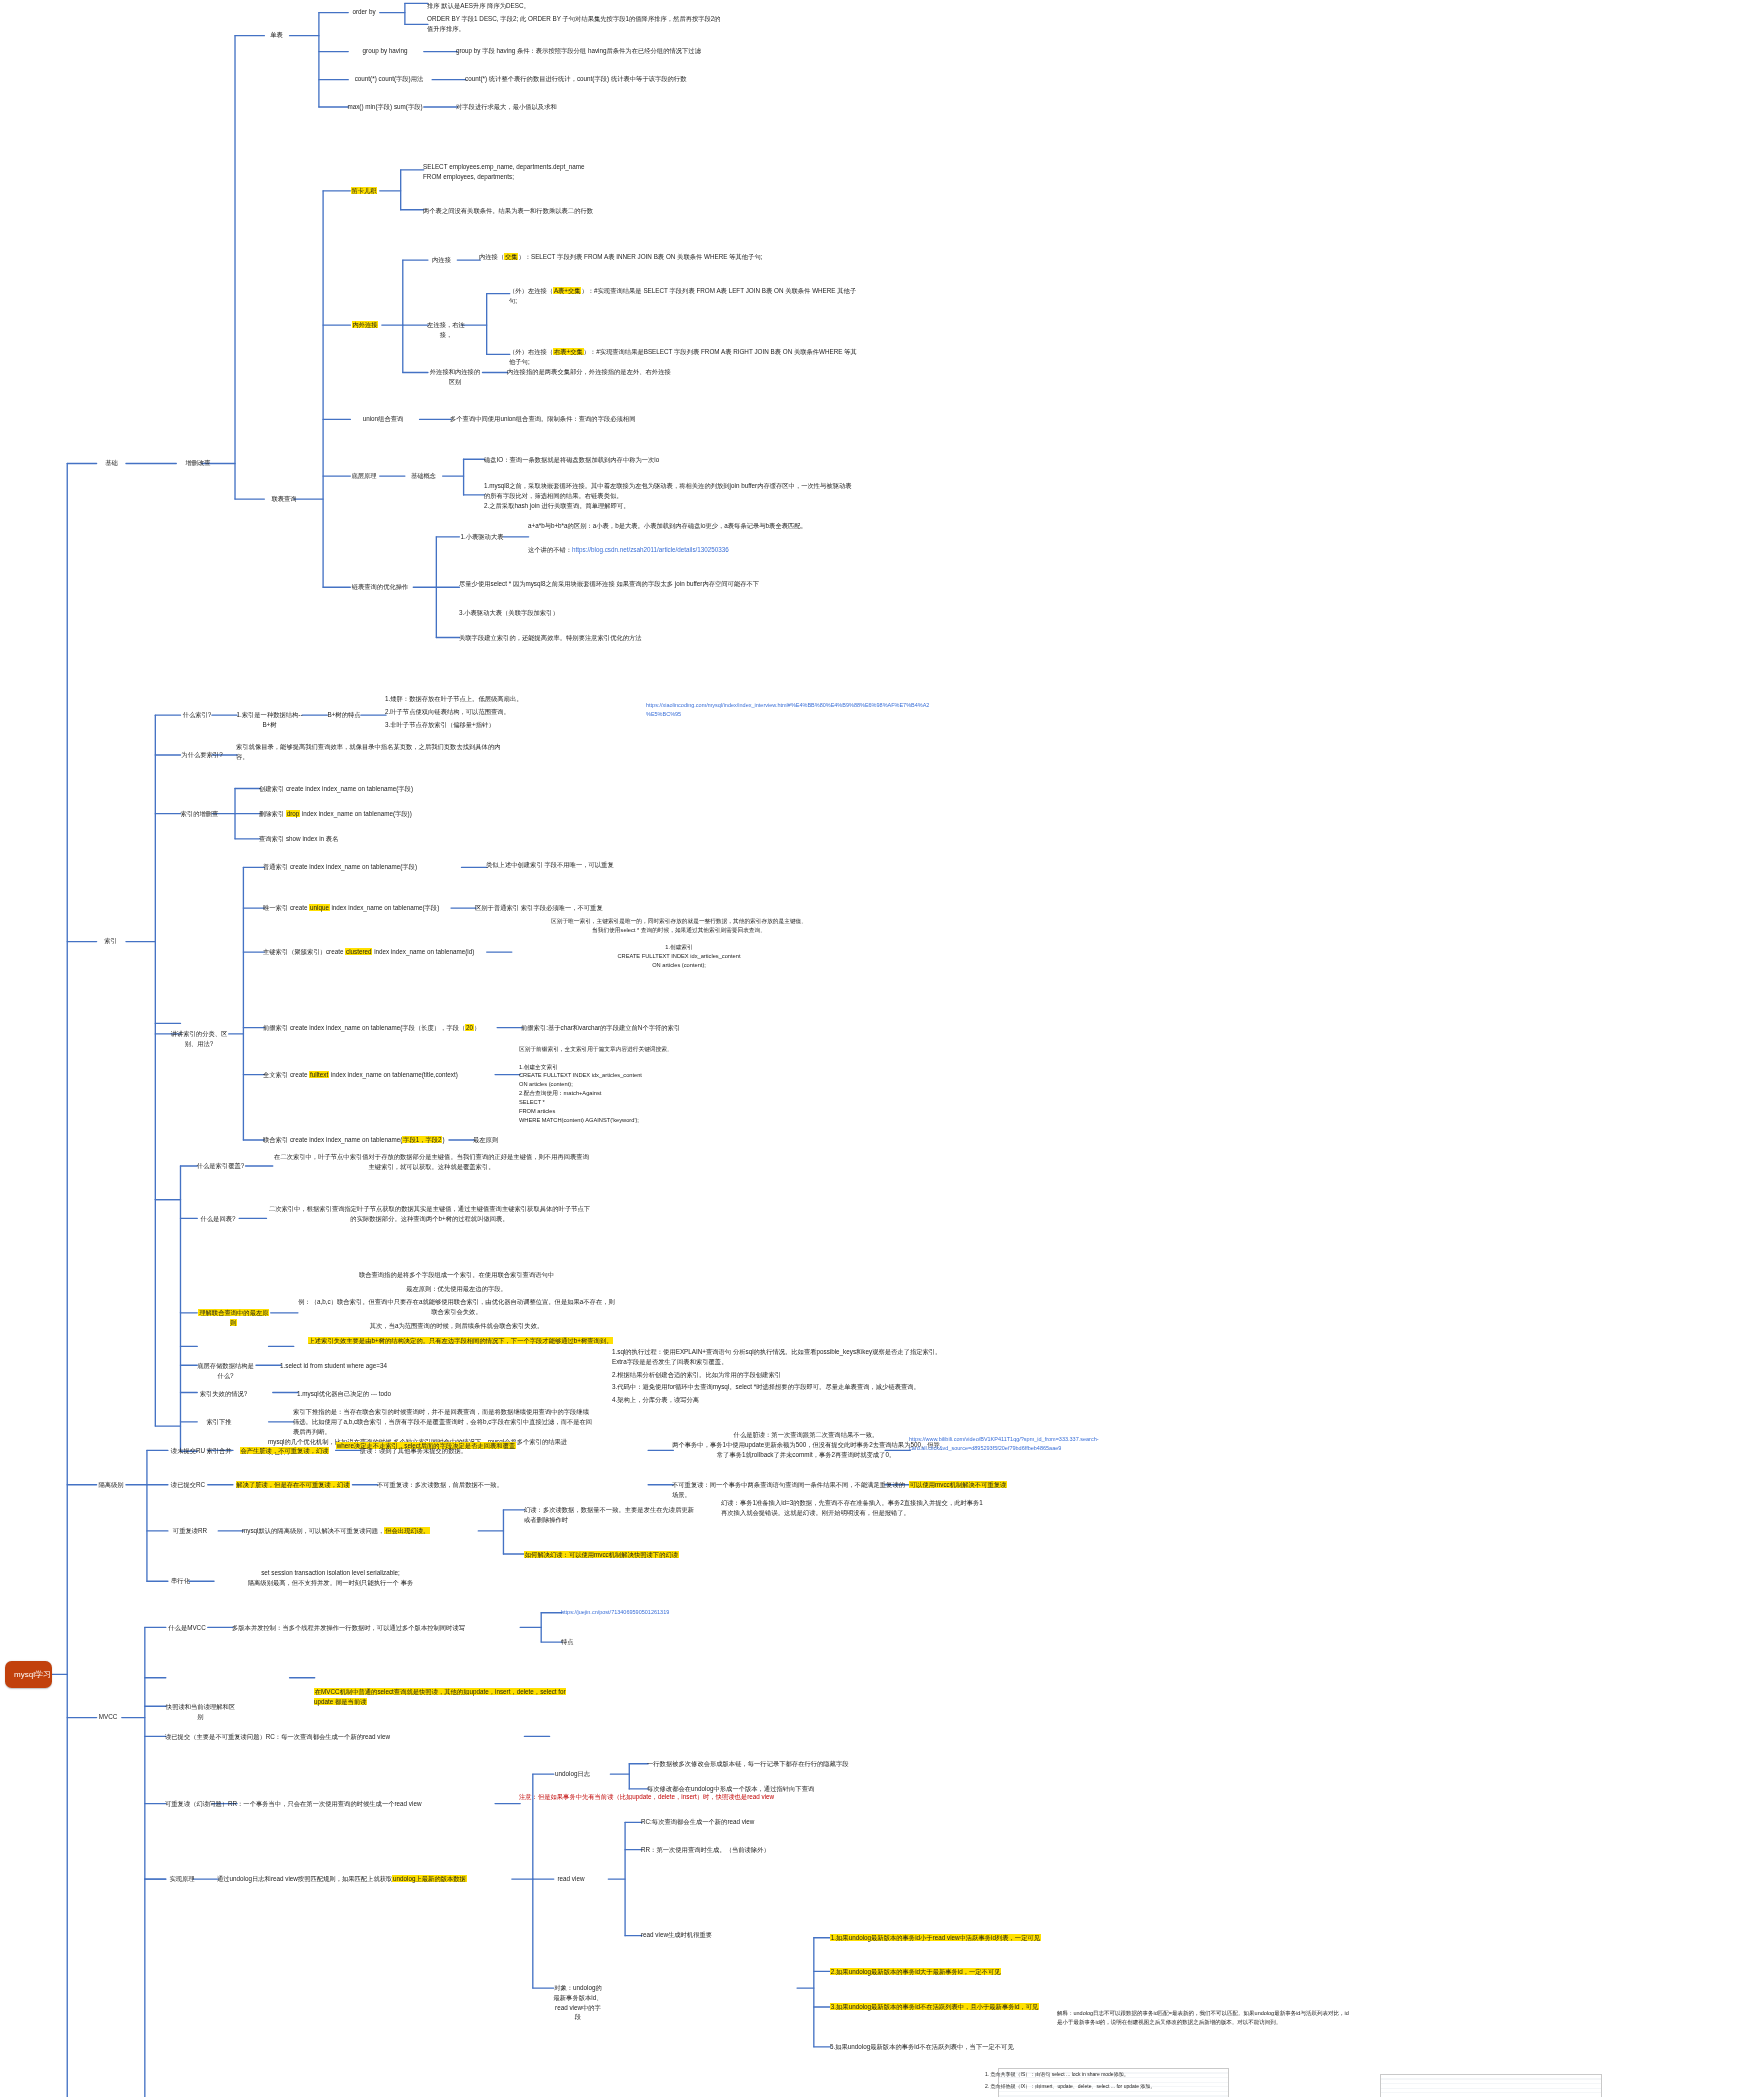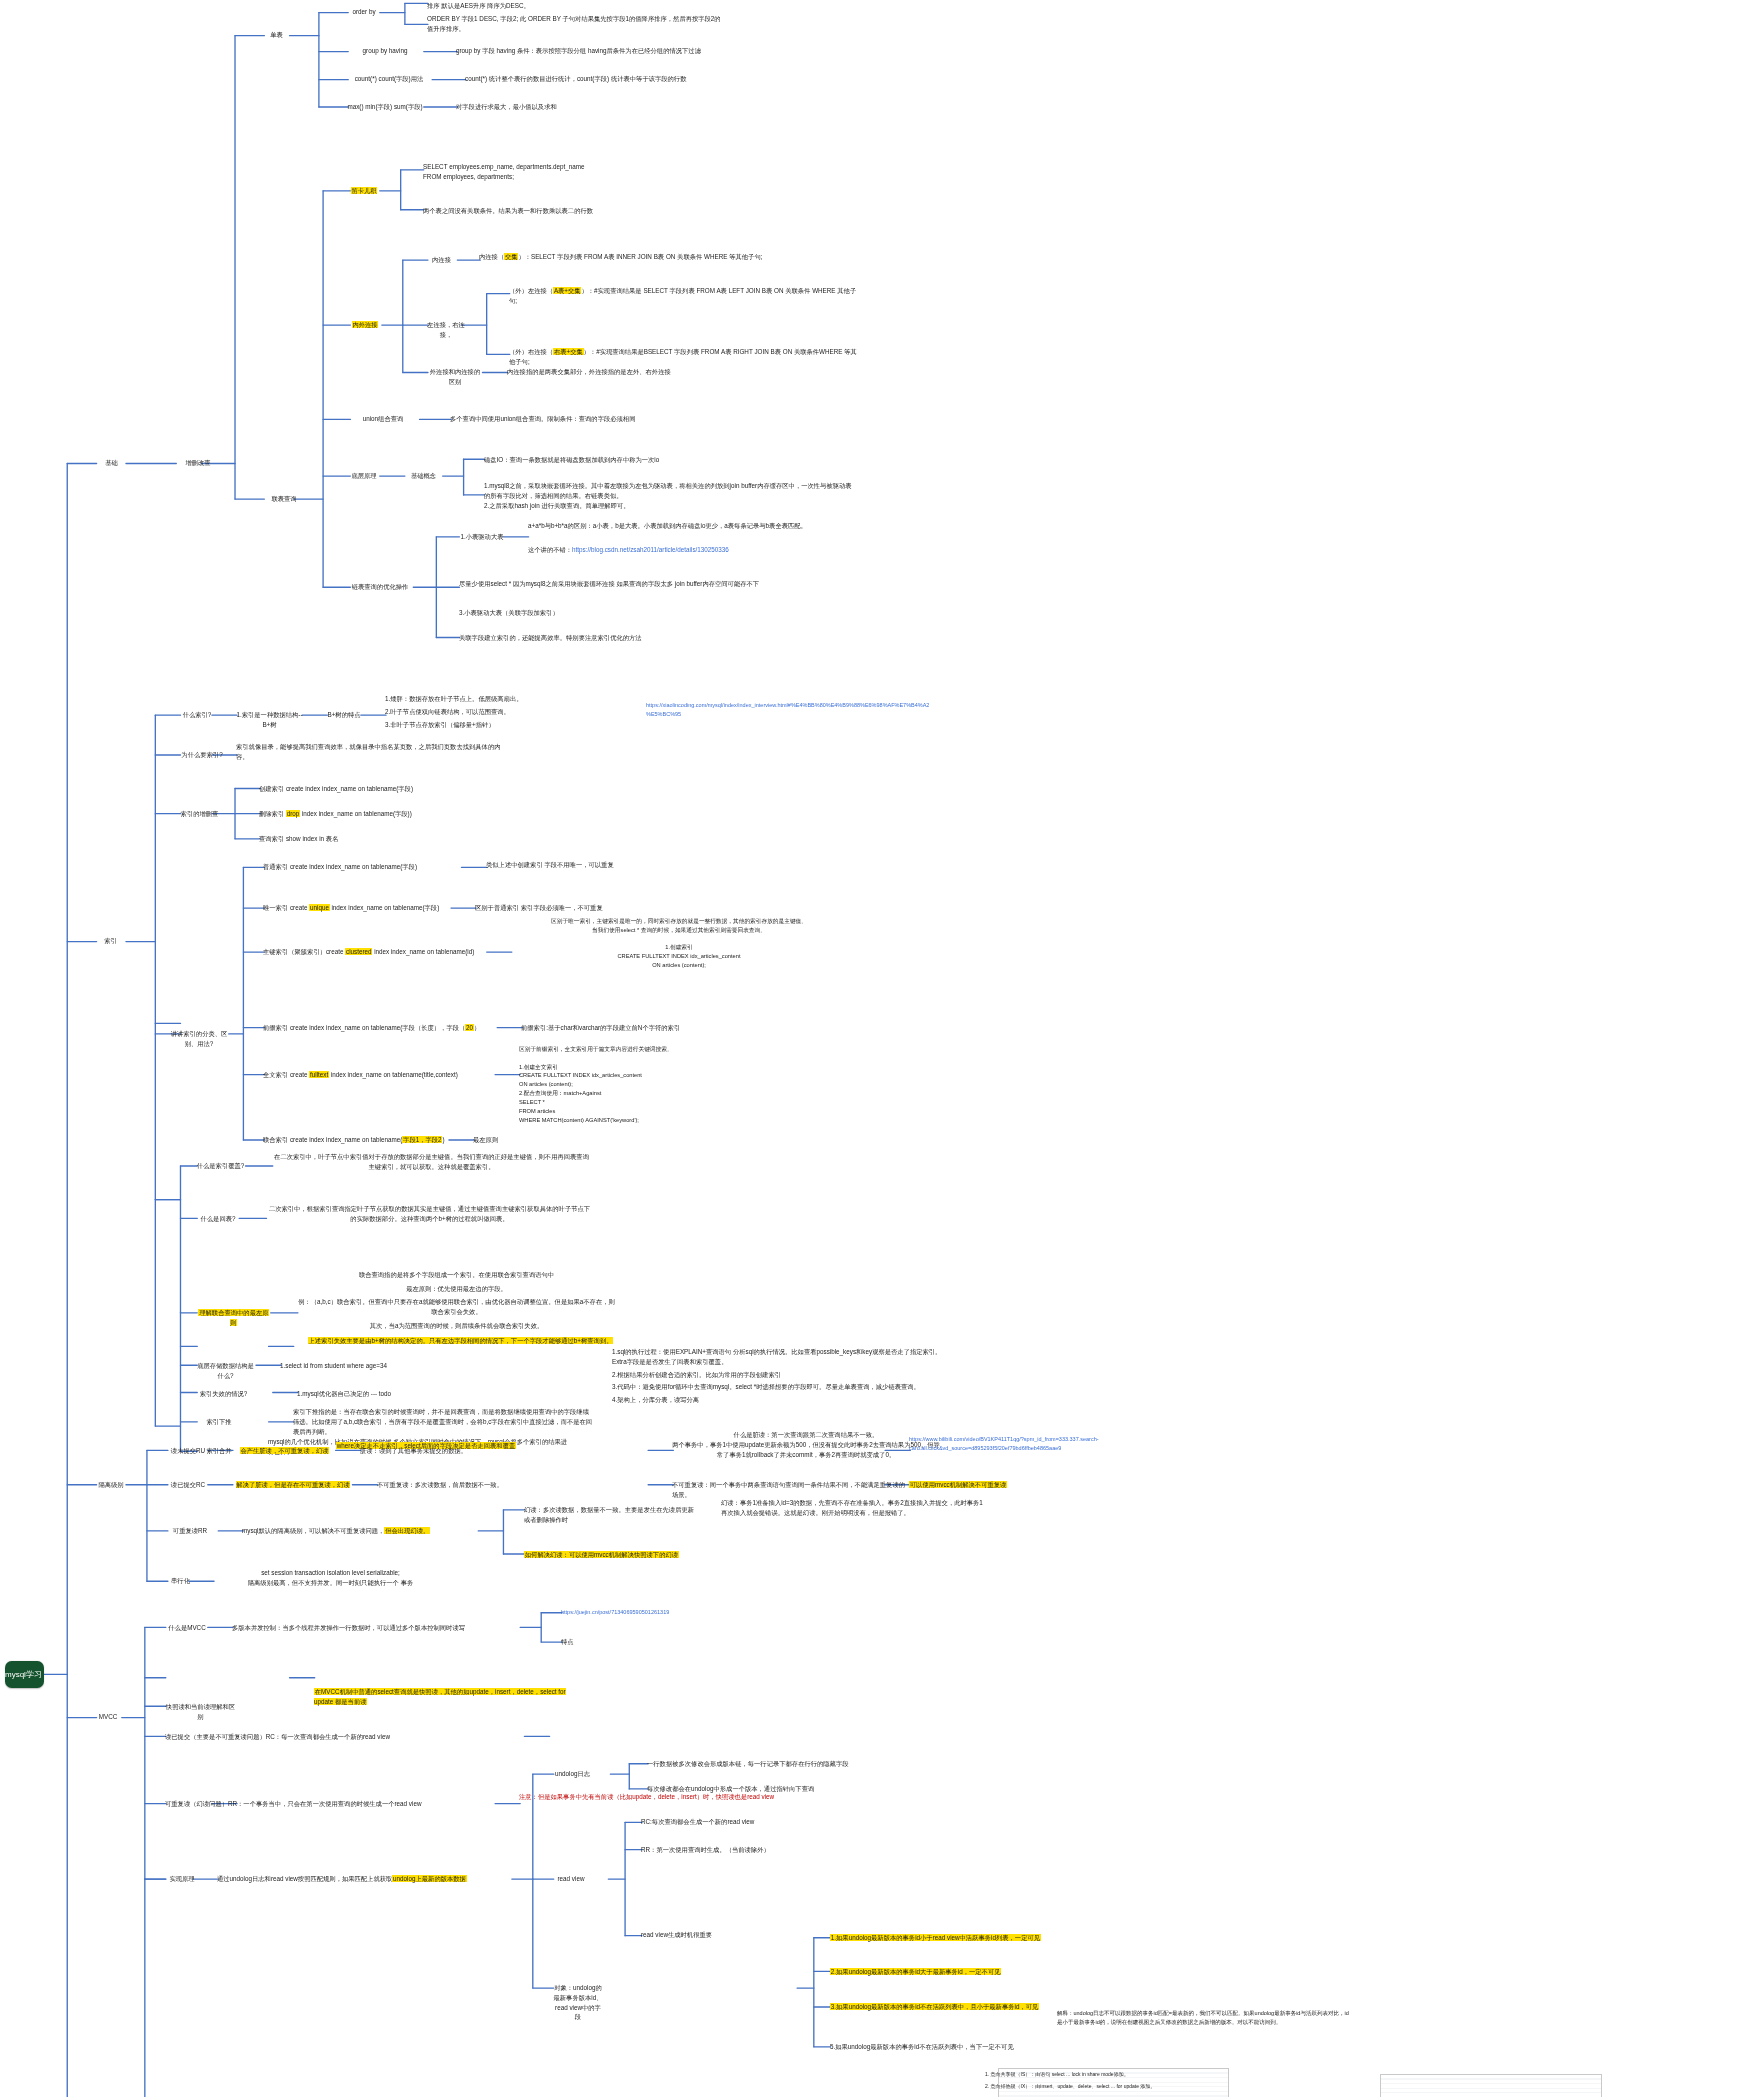--- a/index.html
+++ b/index.html
@@ -20,26 +20,27 @@
     line-height:1.55;
     color:#1b1b1b;
     white-space:normal;
     word-break:break-word;
   }
   .node.c{text-align:center;}
   .node.l{text-align:left;}
 
   .root{
     position:absolute;
-    background:#14532d;
+    background:#c2410c;
     color:#ffffff;
     border-radius:6.7px;
     font-size:8px;
-    display:flex;align-items:center;justify-content:flex-start;
+    display:flex;align-items:center;justify-content:center;
     box-shadow:0 0.4px 1.3px rgba(0,0,0,.25);
+    padding-left:8px;
   }
   .hl{background:#ffe000;padding:0 0.8px;}
   .lnk{color:#3a6fd8;}
   .red{color:#c00000;}
 
   .imgbox{
     position:absolute;
     background:#ffffff;
     border:0.4px solid #c9c9c9;
     overflow:hidden;

